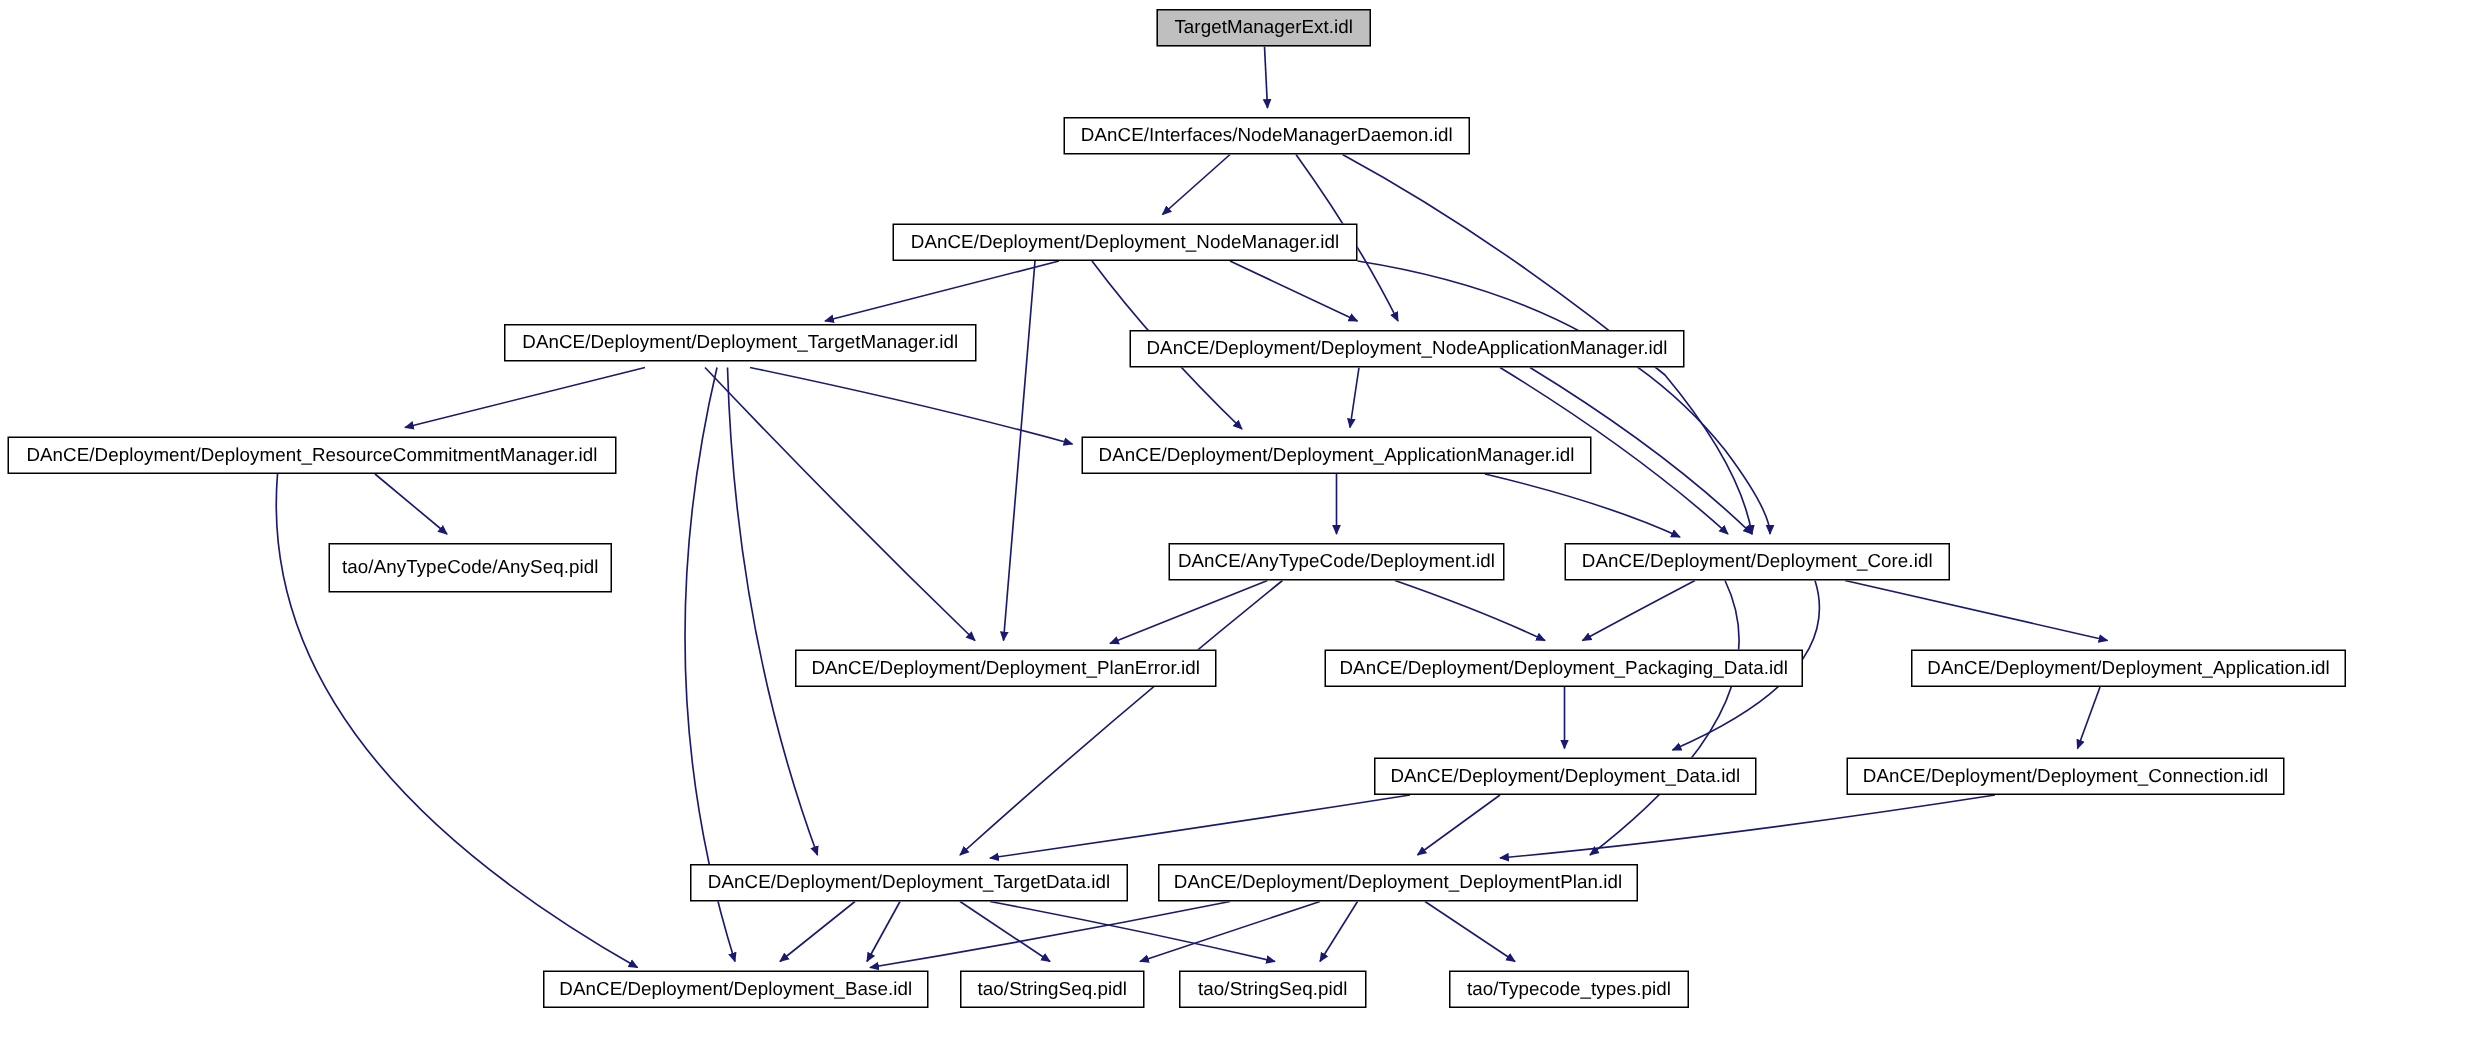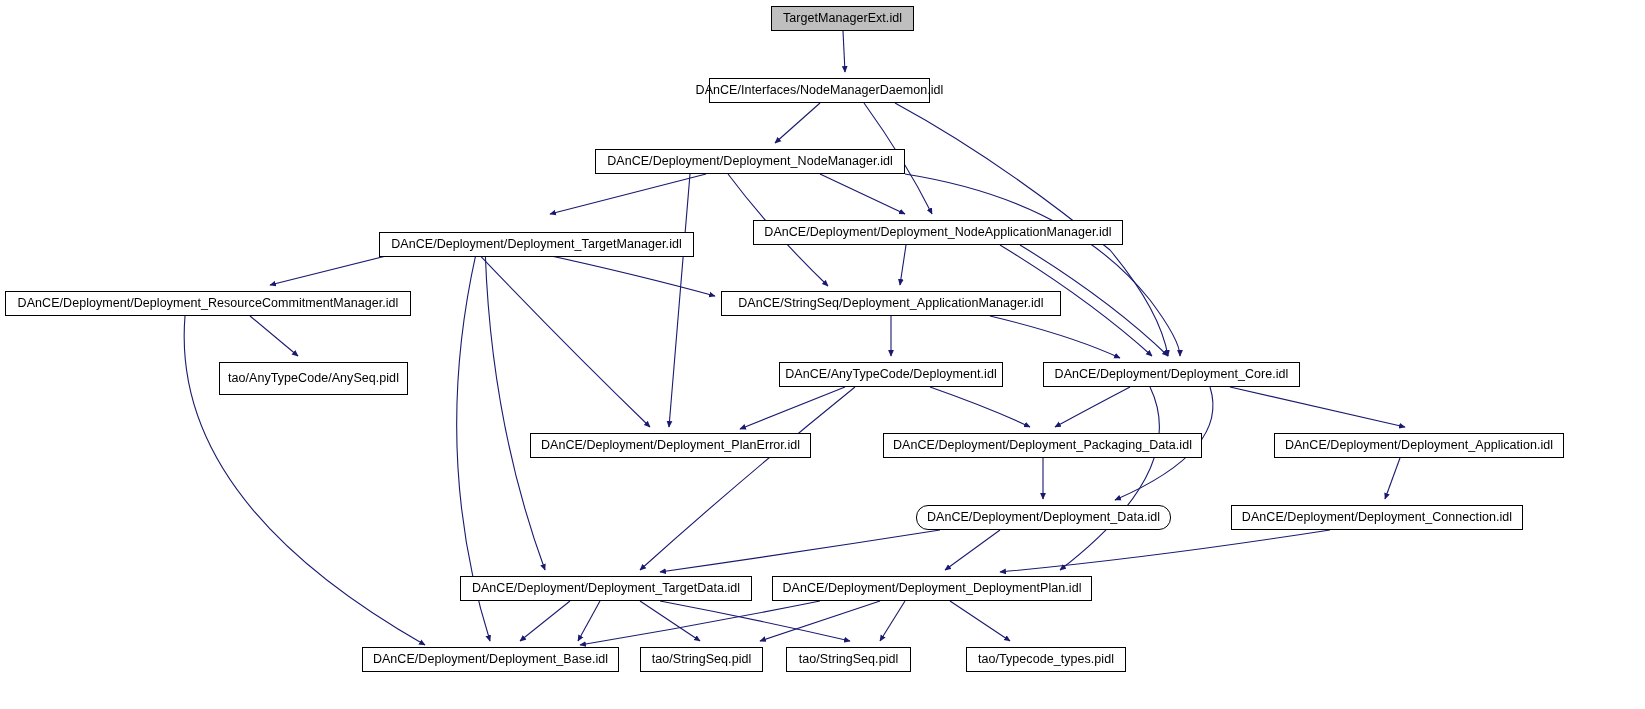--- a/index.html
+++ b/index.html
@@ -94,57 +94,57 @@
       <path d="M 660,601 Q 760,620 850,641" fill="none" stroke="#191970" stroke-width="1.1" marker-end="url(#arrowhead)"></path>
       <path d="M 820,601 Q 700,625 580,645" fill="none" stroke="#191970" stroke-width="1.1" marker-end="url(#arrowhead)"></path>
       <path d="M 880,601 L 760,641" fill="none" stroke="#191970" stroke-width="1.1" marker-end="url(#arrowhead)"></path>
       <path d="M 905,601 L 880,641" fill="none" stroke="#191970" stroke-width="1.1" marker-end="url(#arrowhead)"></path>
       <path d="M 950,601 L 1010,641" fill="none" stroke="#191970" stroke-width="1.1" marker-end="url(#arrowhead)"></path>
     </svg>
   <div id="node-layer">
       <div class="graph-node root-node" style="left: 771px; top: 6px; width: 143px; height: 25px;">
         <span class="node-label">TargetManagerExt.idl</span>
       </div>
-      <div class="graph-node" style="left: 709px; top: 78px; width: 221px; height: 25px;">
+      <div class="graph-node" style="left: 709px; top: 78px; width: 271px; height: 25px;">
         <span class="node-label">DAnCE/Interfaces/NodeManagerDaemon.idl</span>
       </div>
       <div class="graph-node" style="left: 595px; top: 149px; width: 310px; height: 25px;">
         <span class="node-label">DAnCE/Deployment/Deployment_NodeManager.idl</span>
       </div>
-      <div class="graph-node" style="left: 336px; top: 232px; width: 315px; height: 25px; margin-left: 43px;">
+      <div class="graph-node" style="left: 336px; top: 216px; width: 315px; height: 25px;">
         <span class="node-label">DAnCE/Deployment/Deployment_TargetManager.idl</span>
       </div>
       <div class="graph-node" style="left: 753px; top: 220px; width: 370px; height: 25px;">
         <span class="node-label">DAnCE/Deployment/Deployment_NodeApplicationManager.idl</span>
       </div>
       <div class="graph-node" style="left: 5px; top: 291px; width: 406px; height: 25px;">
         <span class="node-label">DAnCE/Deployment/Deployment_ResourceCommitmentManager.idl</span>
       </div>
       <div class="graph-node" style="left: 721px; top: 291px; width: 340px; height: 25px;">
-        <span class="node-label">DAnCE/StringSeq/Deployment_ApplicationManager.idl</span>
+        <span class="node-label">DAnCE/Deployment/Deployment_ApplicationManager.idl</span>
       </div>
       <div class="graph-node" style="left: 219px; top: 362px; width: 189px; height: 33px;">
         <span class="node-label">tao/AnyTypeCode/AnySeq.pidl</span>
       </div>
       <div class="graph-node" style="left: 779px; top: 362px; width: 224px; height: 25px;">
         <span class="node-label">DAnCE/AnyTypeCode/Deployment.idl</span>
       </div>
       <div class="graph-node" style="left: 1043px; top: 362px; width: 257px; height: 25px;">
         <span class="node-label">DAnCE/Deployment/Deployment_Core.idl</span>
       </div>
       <div class="graph-node" style="left: 530px; top: 433px; width: 281px; height: 25px;">
         <span class="node-label">DAnCE/Deployment/Deployment_PlanError.idl</span>
       </div>
       <div class="graph-node" style="left: 883px; top: 433px; width: 319px; height: 25px;">
         <span class="node-label">DAnCE/Deployment/Deployment_Packaging_Data.idl</span>
       </div>
       <div class="graph-node" style="left: 1274px; top: 433px; width: 290px; height: 25px;">
         <span class="node-label">DAnCE/Deployment/Deployment_Application.idl</span>
       </div>
-      <div class="graph-node" style="left: 916px; top: 505px; width: 255px; height: 25px; border-radius: 12px;">
+      <div class="graph-node" style="left: 916px; top: 505px; width: 255px; height: 25px;">
         <span class="node-label">DAnCE/Deployment/Deployment_Data.idl</span>
       </div>
       <div class="graph-node" style="left: 1231px; top: 505px; width: 292px; height: 25px;">
         <span class="node-label">DAnCE/Deployment/Deployment_Connection.idl</span>
       </div>
       <div class="graph-node" style="left: 460px; top: 576px; width: 292px; height: 25px;">
         <span class="node-label">DAnCE/Deployment/Deployment_TargetData.idl</span>
       </div>
       <div class="graph-node" style="left: 772px; top: 576px; width: 320px; height: 25px;">
         <span class="node-label">DAnCE/Deployment/Deployment_DeploymentPlan.idl</span>

